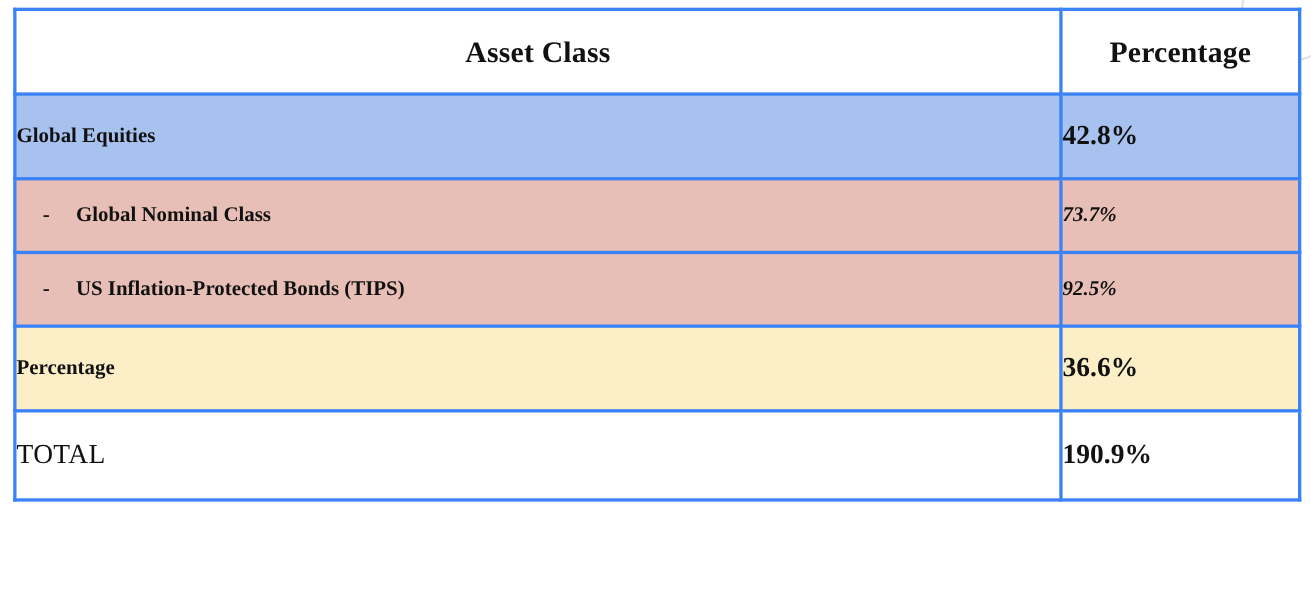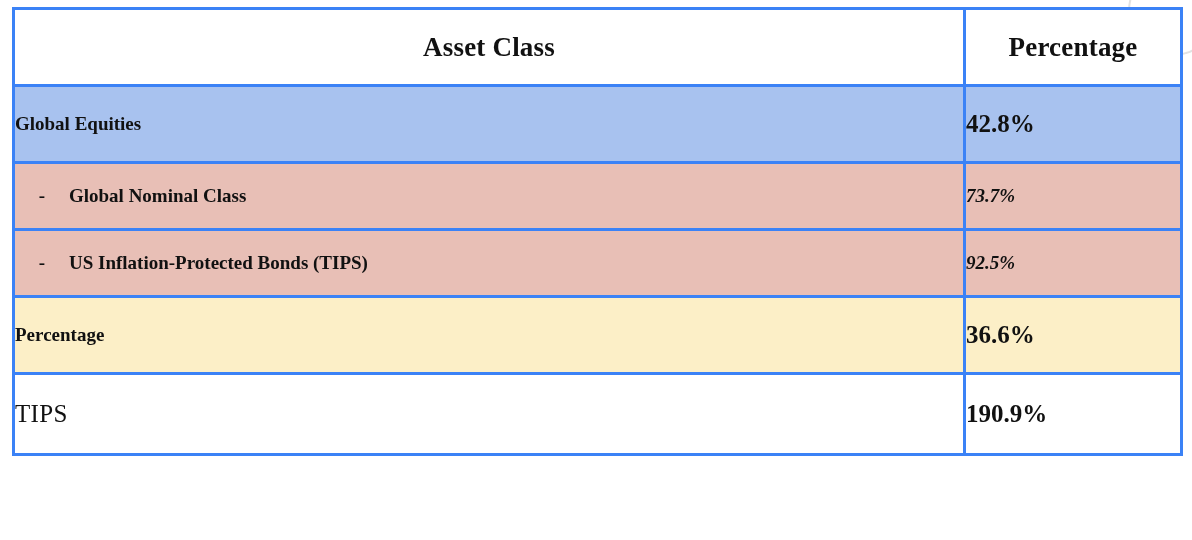--- a/index.html
+++ b/index.html
@@ -180,20 +180,20 @@
       <td class="cell-label bg-cream">
         <span>Percentage</span>
       </td>
       <td class="cell-pct bg-cream">
         <span>36.6%</span>
       </td>
     </tr>
 
     <tr class="row-total">
       <td class="cell-label bg-white">
-        <span>TIPS</span>
+        <span>TOTAL</span>
       </td>
       <td class="cell-pct bg-white">
         <span>190.9%</span>
       </td>
     </tr>
   </tbody>
 </table>
 
 </body></html>

